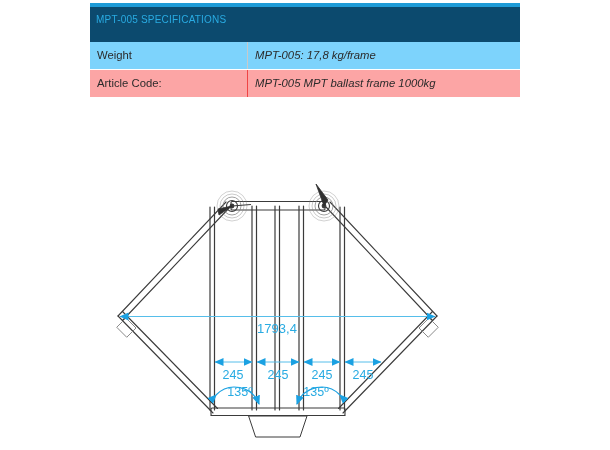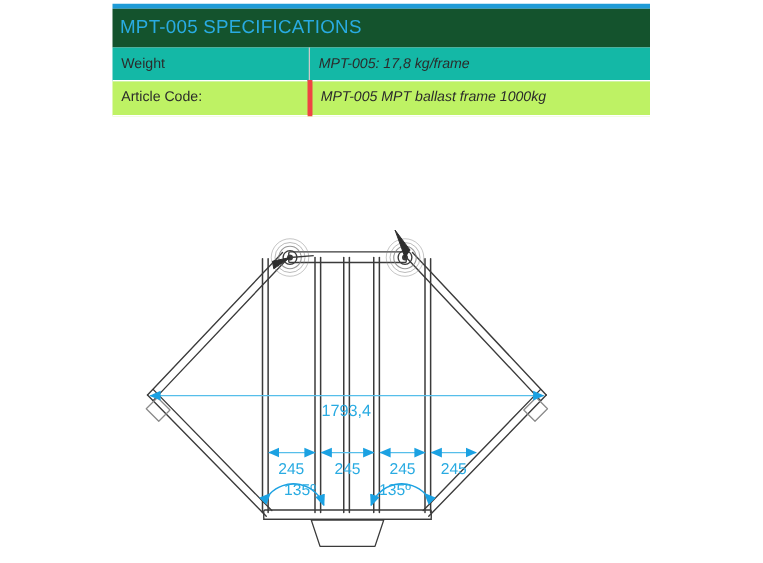--- a/index.html
+++ b/index.html
@@ -21,48 +21,48 @@
     left: 90px;
     top: 3px;
     width: 430px;
   }
   .spec-topbar {
     height: 4px;
     width: 100%;
     background: #1E9BD7;
   }
   .spec-title {
-    font-size: 15px;
+    font-size: 10px;
     color: #29ABE2;
     letter-spacing: 0.2px;
-    padding: 7px 6px 7px 6px;
-    background: #14532d;
+    padding: 7px 6px 17px 6px;
+    background: #0c4a6e;
     line-height: 1.1;
   }
   table.spec {
     border-collapse: collapse;
     width: 100%;
     table-layout: fixed;
   }
   table.spec td {
     vertical-align: top;
     font-size: 11.3px;
     color: #2b2b2b;
     padding: 6px 8px 6px 7px;
     line-height: 1.32;
     border-bottom: 1px solid #ffffff;
   }
   table.spec td.k { width: 142px; }
-  table.spec tr.r-shade td { background: #14b8a6; }
-  table.spec tr.r-plain td { background: #bef264; }
+  table.spec tr.r-shade td { background: #7dd3fc; }
+  table.spec tr.r-plain td { background: #fca5a5; }
   table.spec td.v {
     border-left: 1px solid #c9c9c9;
     font-style: italic;
   }
-  table.spec tr.r-plain td.v { border-left: 4px solid #ef4444; }
+  table.spec tr.r-plain td.v { border-left: 1px solid #ef4444; }
 
   
   .drawing {
     position: absolute;
     left: 13px;
     top: 160px;
     width: 610px;
     height: 290px;
   }
   .drawing svg { display: block; }

